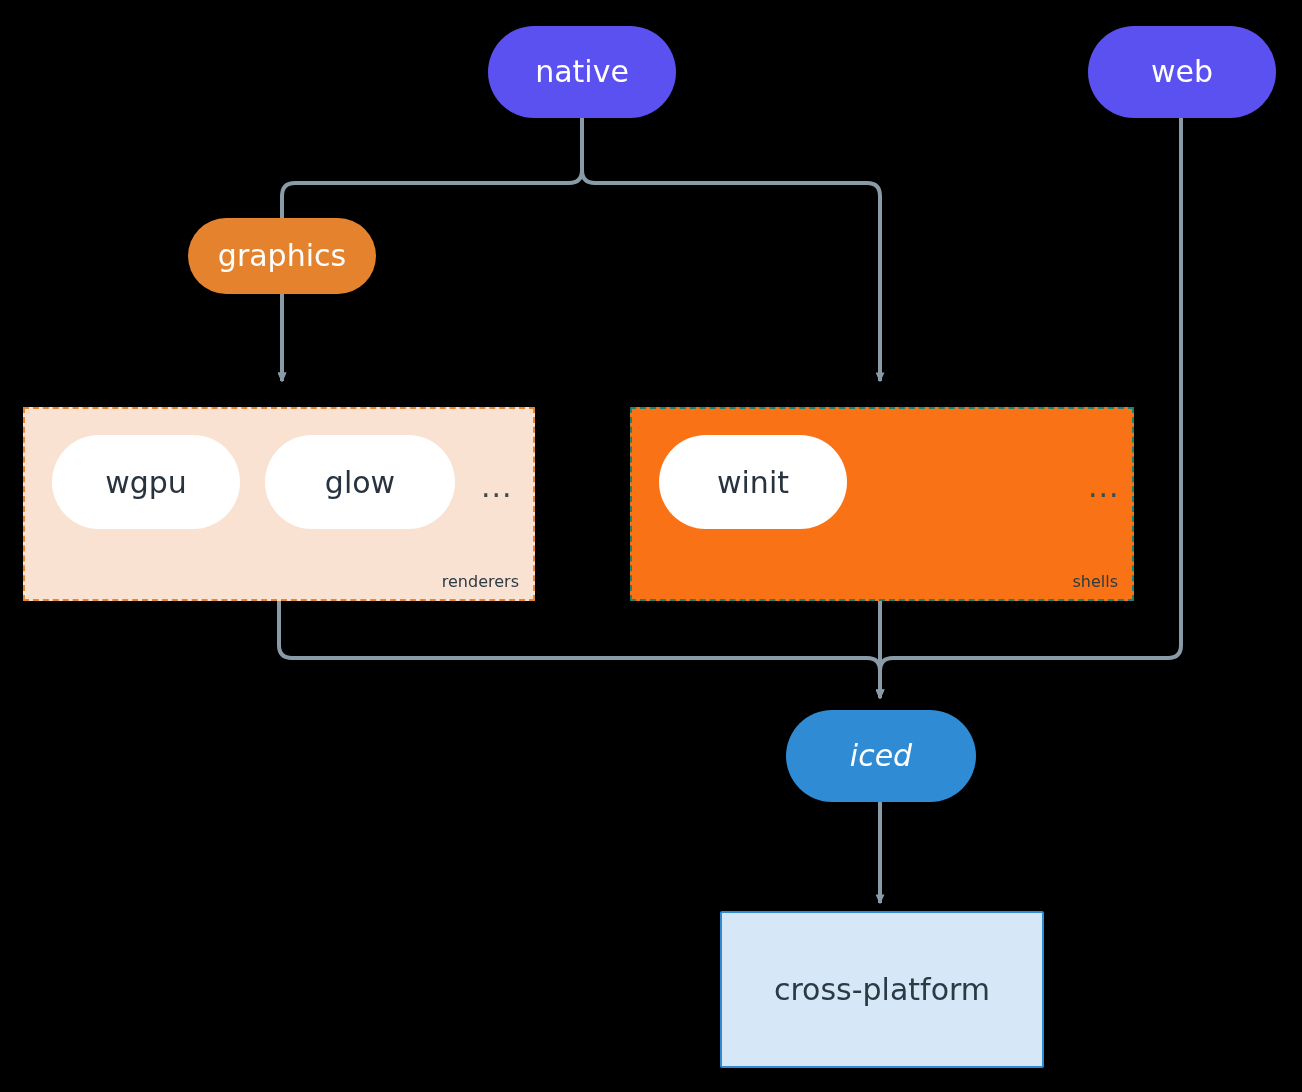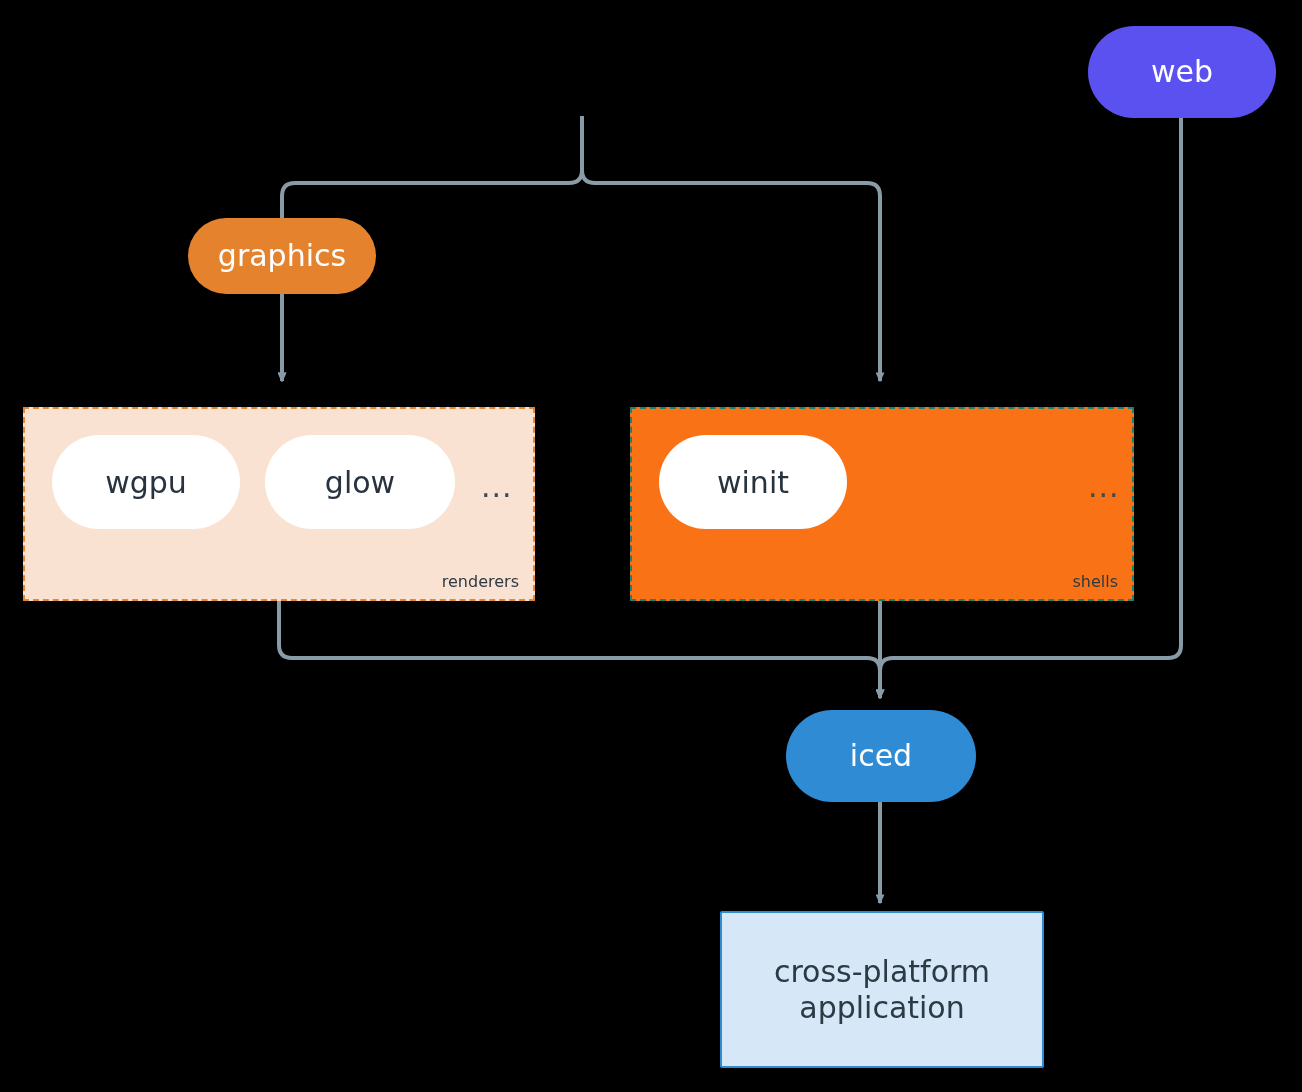--- a/index.html
+++ b/index.html
@@ -53,20 +53,21 @@
     background: #E5822E;
     color: #ffffff;
     font-size: 30px;
   }
 
   
   .iced {
     background: #2E8BD4;
     color: #ffffff;
     font-size: 30px;
+    font-style: italic;
   }
 
   
   .appbox {
     background: #D6E7F7;
     border: 2px solid #2E8BD4;
     color: #2C3A44;
     font-size: 30px;
     flex-direction: column;
     border-radius: 2px;
@@ -137,20 +138,23 @@
 
     <path d="M279,601 L279,645 Q279,658 292,658 L867,658 Q880,658 880,671 L880,698" fill="none" stroke="#8A9BA8" stroke-width="4" marker-end="url(#arrowhead)"></path>
 
     <path d="M880,601 L880,698" fill="none" stroke="#8A9BA8" stroke-width="4" marker-end="url(#arrowhead)"></path>
 
     <path d="M1181,116 L1181,645 Q1181,658 1168,658 L893,658 Q880,658 880,671 L880,698" fill="none" stroke="#8A9BA8" stroke-width="4" marker-end="url(#arrowhead)"></path>
 
     <path d="M880,800 L880,903" fill="none" stroke="#8A9BA8" stroke-width="4" marker-end="url(#arrowhead)"></path>
   </svg>
 
+  <div class="node pill platform" style="left:488px; top:26px; width:188px; height:92px;">
+    <span>native</span>
+  </div>
 
   <div class="node pill platform" style="left:1088px; top:26px; width:188px; height:92px;">
     <span>web</span>
   </div>
 
   <div class="node pill graphics" style="left:188px; top:218px; width:188px; height:76px;">
     <span>graphics</span>
   </div>
 
   <div class="group renderers" style="left:23px; top:407px; width:512px; height:194px;">
@@ -171,16 +175,15 @@
     <div class="ellipsis" style="left:456px; top:63px;">...</div>
     <div class="group-label">shells</div>
   </div>
 
   <div class="node pill iced" style="left:786px; top:710px; width:190px; height:92px;">
     <span>iced</span>
   </div>
 
   <div class="node appbox" style="left:720px; top:911px; width:324px; height:157px;">
     <span class="line">cross-platform</span>
-    <span class="line">application</span>
   </div>
 
 </div>
 
 </body></html>

